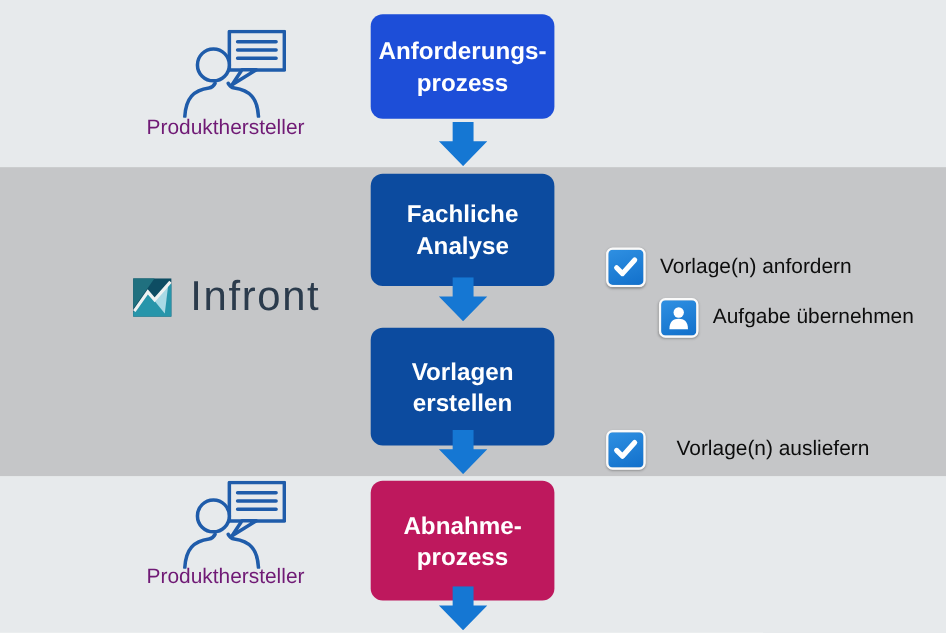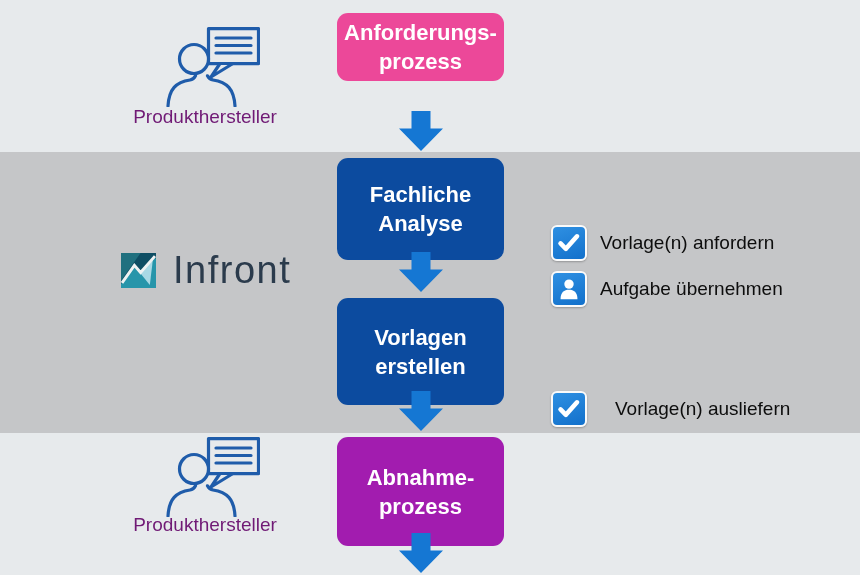--- a/index.html
+++ b/index.html
@@ -9,44 +9,44 @@
   
   .band{position:absolute;left:0;width:860px;}
   .band-top{top:0;height:152px;background:#e7eaec;}
   .band-middle{top:152px;height:281px;background:#c5c6c8;}
   .band-bottom{top:433px;height:142px;background:#e7eaec;}
 
   
   .step{position:absolute;left:337px;width:167px;border-radius:11px;
         display:flex;flex-direction:column;align-items:center;justify-content:center;
         color:#ffffff;font-size:22px;font-weight:bold;line-height:29px;text-align:center;}
-  .step-0{top:13px;height:68px;background:#ec4899;}
+  .step-0{top:13px;height:95px;background:#1d4ed8;}
   .step-1{top:158px;height:102px;background:#0c4b9f;}
   .step-2{top:298px;height:107px;background:#0c4b9f;}
-  .step-3{top:437px;height:109px;background:#a21caf;}
+  .step-3{top:437px;height:109px;background:#be185d;}
 
   
   .arrow{position:absolute;left:399px;width:44px;height:40px;}
   .arrow-0{top:111px;} .arrow-1{top:252px;} .arrow-2{top:391px;} .arrow-3{top:533px;}
 
   
   .actor-icon{position:absolute;left:163px;width:97px;height:80px;}
   .actor-icon-top{top:27px;} .actor-icon-bottom{top:437px;}
   .actor-label{position:absolute;left:110px;width:190px;text-align:center;
                font-size:19px;color:#701a75;}
   .actor-label-top{top:106px;} .actor-label-bottom{top:514px;}
 
   
   .logo{position:absolute;left:121px;top:253px;display:flex;align-items:center;gap:17px;}
   .logo svg{display:block;}
   .logo-word{font-size:38px;letter-spacing:1.5px;color:#2b3b4c;line-height:35px;}
 
   
   .task{position:absolute;left:551px;display:flex;align-items:center;gap:13px;text-align:right;}
-  .task-0{top:225px;} .task-1{top:271px;} .task-2{top:391px;gap:28px;}
+  .task-0{top:225px;} .task-1{top:271px;margin-left:48px;} .task-2{top:391px;gap:28px;}
   .task-icon{width:36px;height:36px;box-sizing:border-box;border:2px solid #fafafa;
              border-radius:6px;background:linear-gradient(160deg,#2f90e2 0%,#1270cb 100%);
              box-shadow:0 1px 2px rgba(0,0,0,0.25);}
   .task-icon svg{display:block;width:100%;height:100%;}
   .task-label{font-size:19px;color:#0d0d0d;white-space:nowrap;}
 </style>
 </head>
 <body>
 
 <div class="canvas">

